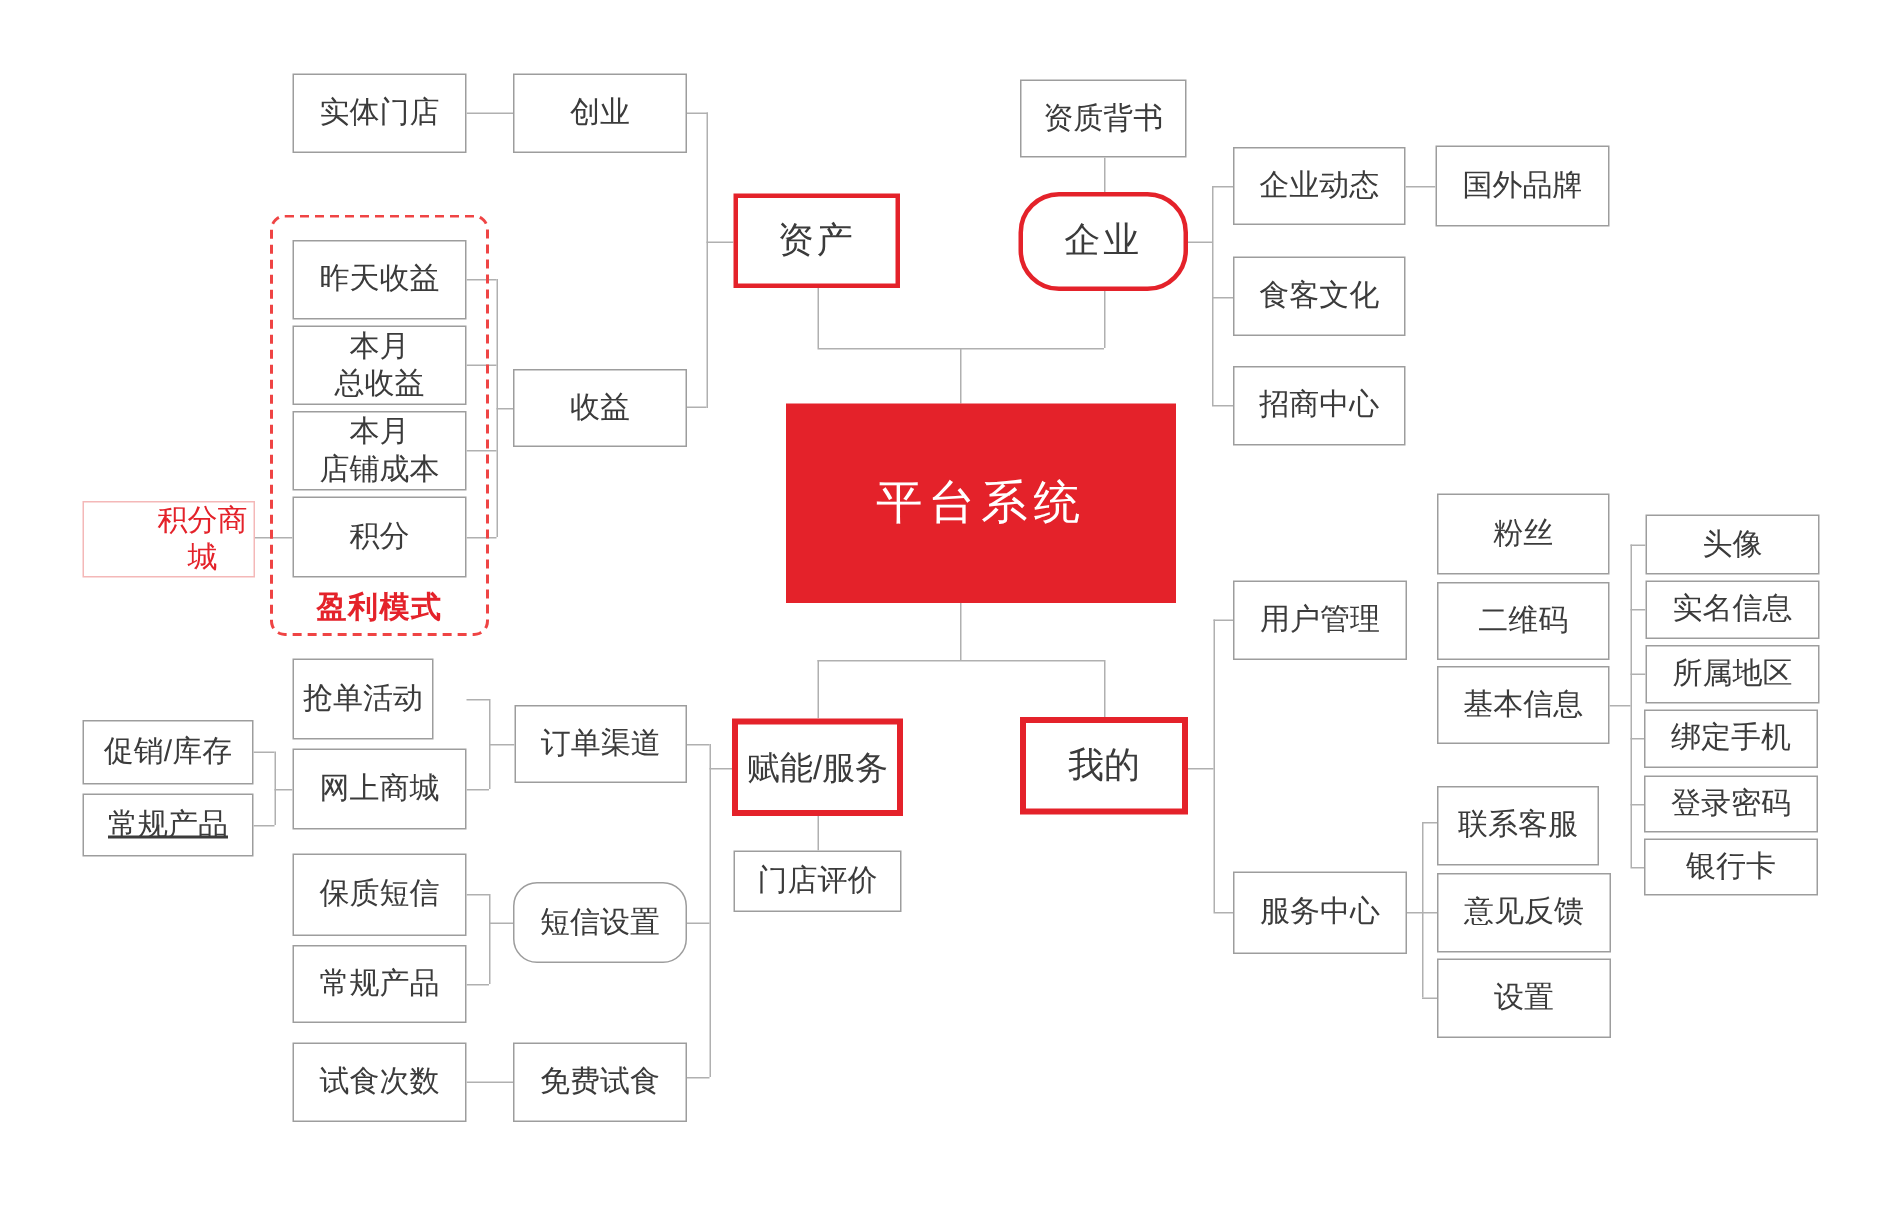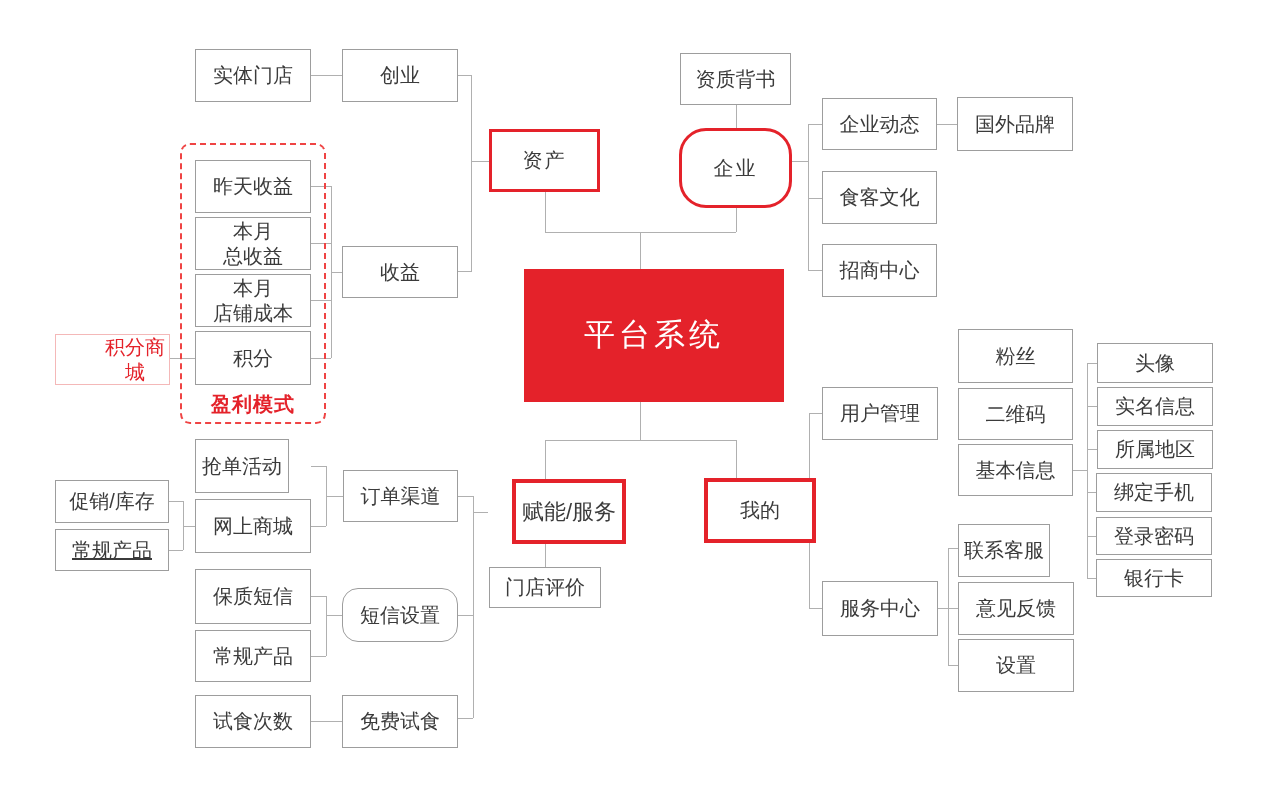--- a/index.html
+++ b/index.html
@@ -21,24 +21,24 @@
     justify-content: center;
     text-align: center;
     color: #3b3b3b;
     font-size: 20px;
     line-height: 1.25;
     white-space: pre-line;
     z-index: 2;
   }
   .cat {
     border: 3px solid #e4222a;
-    font-size: 20px;
+    font-size: 24px;
     letter-spacing: 2px;
   }
-  .cat-thick { border-width: 4px; letter-spacing: 0; margin-left: 24px; }
+  .cat-thick { border-width: 4px; letter-spacing: 0; }
   .center-node {
     background: #e4222a;
     border: none;
     color: #ffffff;
     font-size: 31px;
     letter-spacing: 4px;
     font-weight: 500;
   }
   .pink-node {
     border: 1px solid #f4b8b8;
@@ -132,21 +132,21 @@
   <i class="vl" style="left:326px; top:466px; height:60px;"></i>
   <i class="vl" style="left:183px; top:501px; height:49px;"></i>
   <i class="vl" style="left:326px; top:596px; height:60px;"></i>
   <i class="vl" style="left:809px; top:413px; height:195px;"></i>
   <i class="vl" style="left:948px; top:548px; height:117px;"></i>
   <i class="vl" style="left:1087px; top:363px; height:215px;"></i>
 
   <div class="node center-node" style="left:524px; top:269px; width:260px; height:133px;">平台系统</div>
 
   <div class="node cat" style="left:489px; top:129px; width:111px; height:63px;">资产</div>
-  <div class="node cat" style="left:679px; top:128px; width:113px; height:80px;border-radius:27px;">企业</div>
+  <div class="node cat" style="left:679px; top:128px; width:113px; height:66px;border-radius:27px;">企业</div>
   <div class="node cat cat-thick" style="left:488px; top:479px; width:114px; height:65px; font-size:22px;">赋能/服务</div>
   <div class="node cat cat-thick" style="left:680px; top:478px; width:112px; height:65px;">我的</div>
 
   <div class="node" style="left:195px; top:49px; width:116px; height:53px;">实体门店</div>
   <div class="node" style="left:342px; top:49px; width:116px; height:53px;">创业</div>
   <div class="node" style="left:195px; top:160px; width:116px; height:53px;">昨天收益</div>
   <div class="node" style="left:195px; top:217px; width:116px; height:53px;">本月
 总收益</div>
   <div class="node" style="left:195px; top:274px; width:116px; height:53px;">本月
 店铺成本</div>
@@ -176,17 +176,17 @@
   <div class="node" style="left:822px; top:581px; width:116px; height:55px;">服务中心</div>
   <div class="node" style="left:958px; top:329px; width:115px; height:54px;">粉丝</div>
   <div class="node" style="left:958px; top:388px; width:115px; height:52px;">二维码</div>
   <div class="node" style="left:958px; top:444px; width:115px; height:52px;">基本信息</div>
   <div class="node" style="left:1097px; top:343px; width:116px; height:40px;">头像</div>
   <div class="node" style="left:1097px; top:387px; width:116px; height:39px;">实名信息</div>
   <div class="node" style="left:1097px; top:430px; width:116px; height:39px;">所属地区</div>
   <div class="node" style="left:1096px; top:473px; width:116px; height:39px;">绑定手机</div>
   <div class="node" style="left:1096px; top:517px; width:116px; height:38px;">登录密码</div>
   <div class="node" style="left:1096px; top:559px; width:116px; height:38px;">银行卡</div>
-  <div class="node" style="left:958px; top:524px; width:92px; height:53px;">联系客服</div>
+  <div class="node" style="left:958px; top:524px; width:108px; height:53px;">联系客服</div>
   <div class="node" style="left:958px; top:582px; width:116px; height:53px;">意见反馈</div>
   <div class="node" style="left:958px; top:639px; width:116px; height:53px;">设置</div>
 
 </div>
 
 </body></html>

